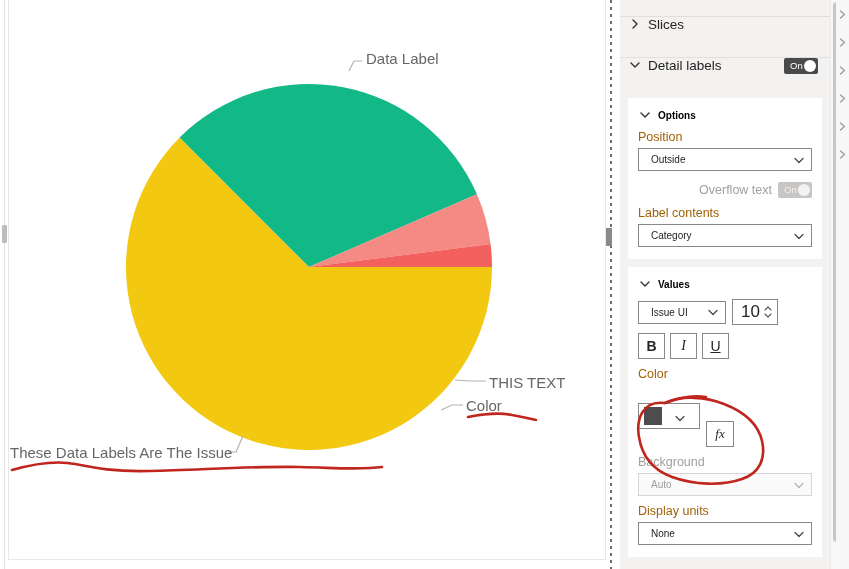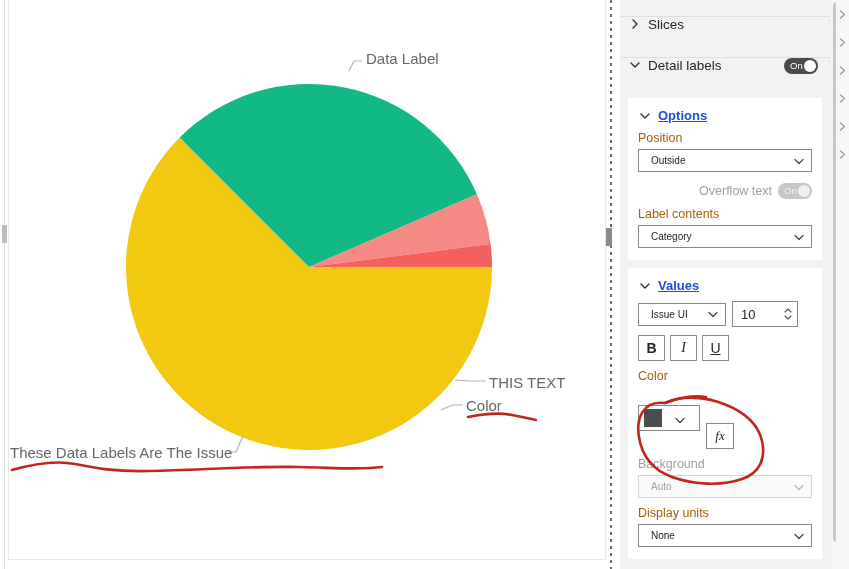--- a/index.html
+++ b/index.html
@@ -82,21 +82,21 @@
   .chev {
     width:14px; height:14px; flex:0 0 14px; margin-right:6px;
     position:relative; color:#333;
   }
   .chev svg { display:block; }
   .card-title {
     flex:1 1 auto;
     font-size:13.5px; color:#252423; font-weight:400;
   }
   .toggle {
-    width:34px; height:16px; border-radius:8px; background:#4a4a4a;
+    width:34px; height:16px; border-radius:2px; background:#4a4a4a;
     position:relative; flex:0 0 34px;
   }
   .toggle .knob {
     position:absolute; right:2px; top:2px; width:12px; height:12px;
     border-radius:50%; background:#ffffff;
   }
   .toggle .tog-label {
     position:absolute; left:6px; top:1px; font-size:9.5px; color:#ffffff;
     line-height:14px;
   }
@@ -104,40 +104,40 @@
   .toggle.disabled .tog-label { color:#f3f2f1; }
   .toggle.disabled .knob { background:#f3f2f1; }
 
   
   .subcard {
     background:#ffffff; margin:0 8px 8px 8px; padding:10px 10px 12px 10px;
   }
   .sub-header {
     display:flex; align-items:center; margin-bottom:8px;
   }
-  .sub-title { font-size:13px; font-weight:600; color:#1d4ed8;text-decoration:underline; }
+  .sub-title { font-size:10px; font-weight:600; color:#000000; }
   .field-label {
     font-size:12.5px; color:#a16207; margin:8px 0 4px 0;
   }
   .field-label.dim { color:#a19f9d; }
 
   .dropdown {
     height:23px; border:1px solid #8a8886; background:#ffffff;
     display:flex; align-items:center; padding:0 6px 0 12px;
     font-size:10px; color:#252423;
   }
   .dropdown .dd-val { flex:1 1 auto; white-space:nowrap; overflow:hidden; }
   .dropdown.dim { border-color:#d7d5d3; color:#a19f9d; background:#fafafa; }
   .dd-caret { width:12px; height:12px; flex:0 0 12px; }
 
   .row { display:flex; gap:6px; align-items:center; }
 
   .spinner {
-    height:26px; width:66px; border:1px solid #8a8886; background:#ffffff;
-    display:flex; align-items:center; padding:0 4px 0 8px; font-size:13px;
+    height:26px; width:46px; border:1px solid #8a8886; background:#ffffff;
+    display:flex; align-items:center; padding:0 4px 0 8px; font-size:17px;
   }
   .spinner .sp-val { flex:1 1 auto; }
   .sp-arrows { display:flex; flex-direction:column; width:10px; }
 
   .style-btns { display:flex; gap:5px; margin-top:8px; }
   .style-btn {
     width:27px; height:26px; border:1px solid #8a8886; background:#ffffff;
     display:flex; align-items:center; justify-content:center;
     font-size:14px; color:#252423;
   }

